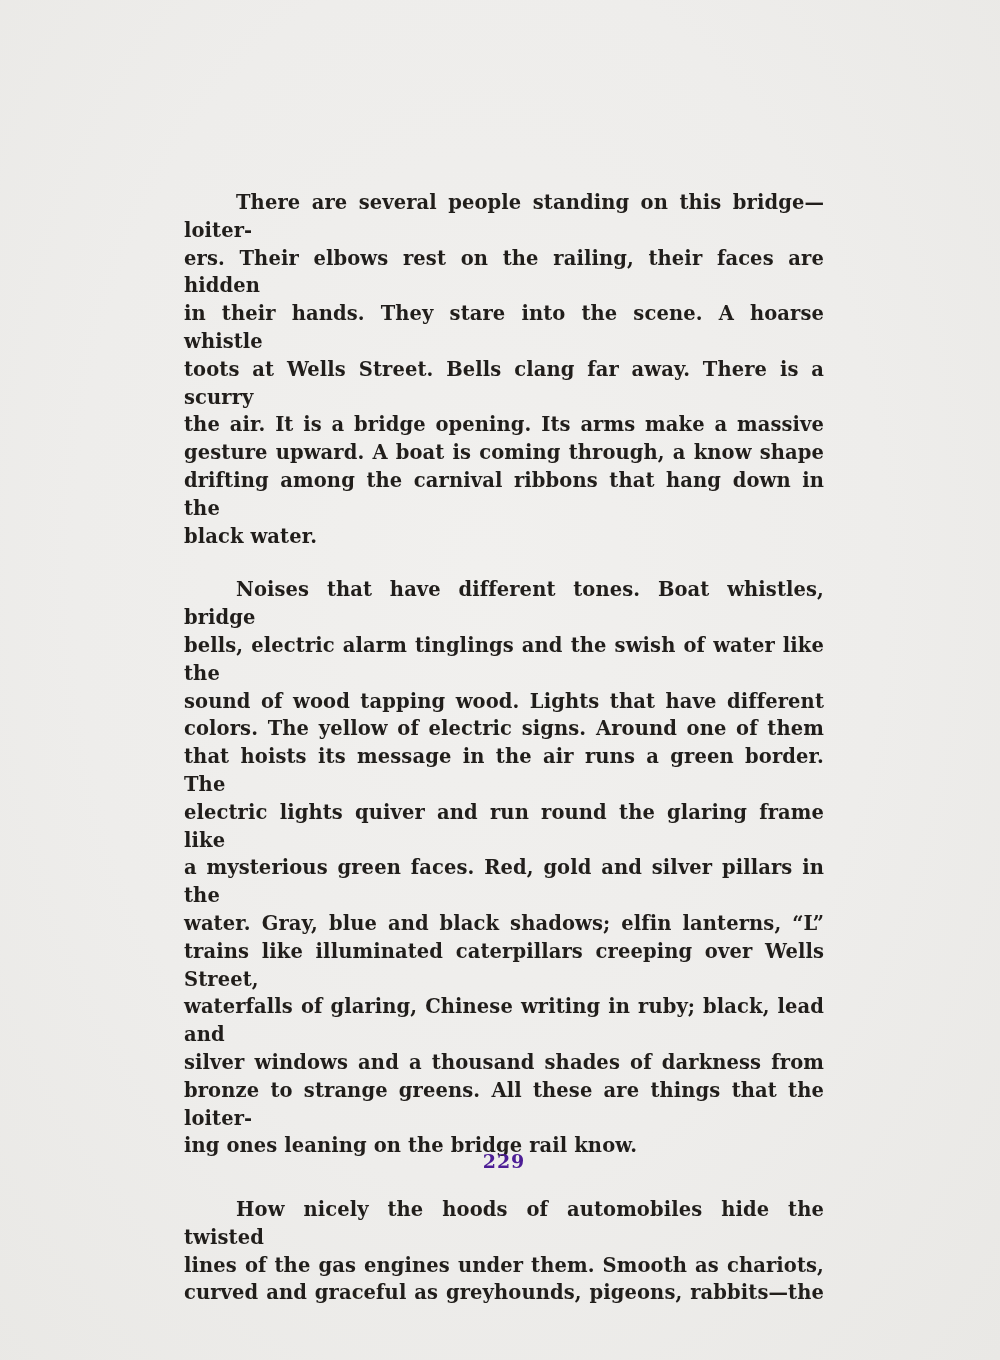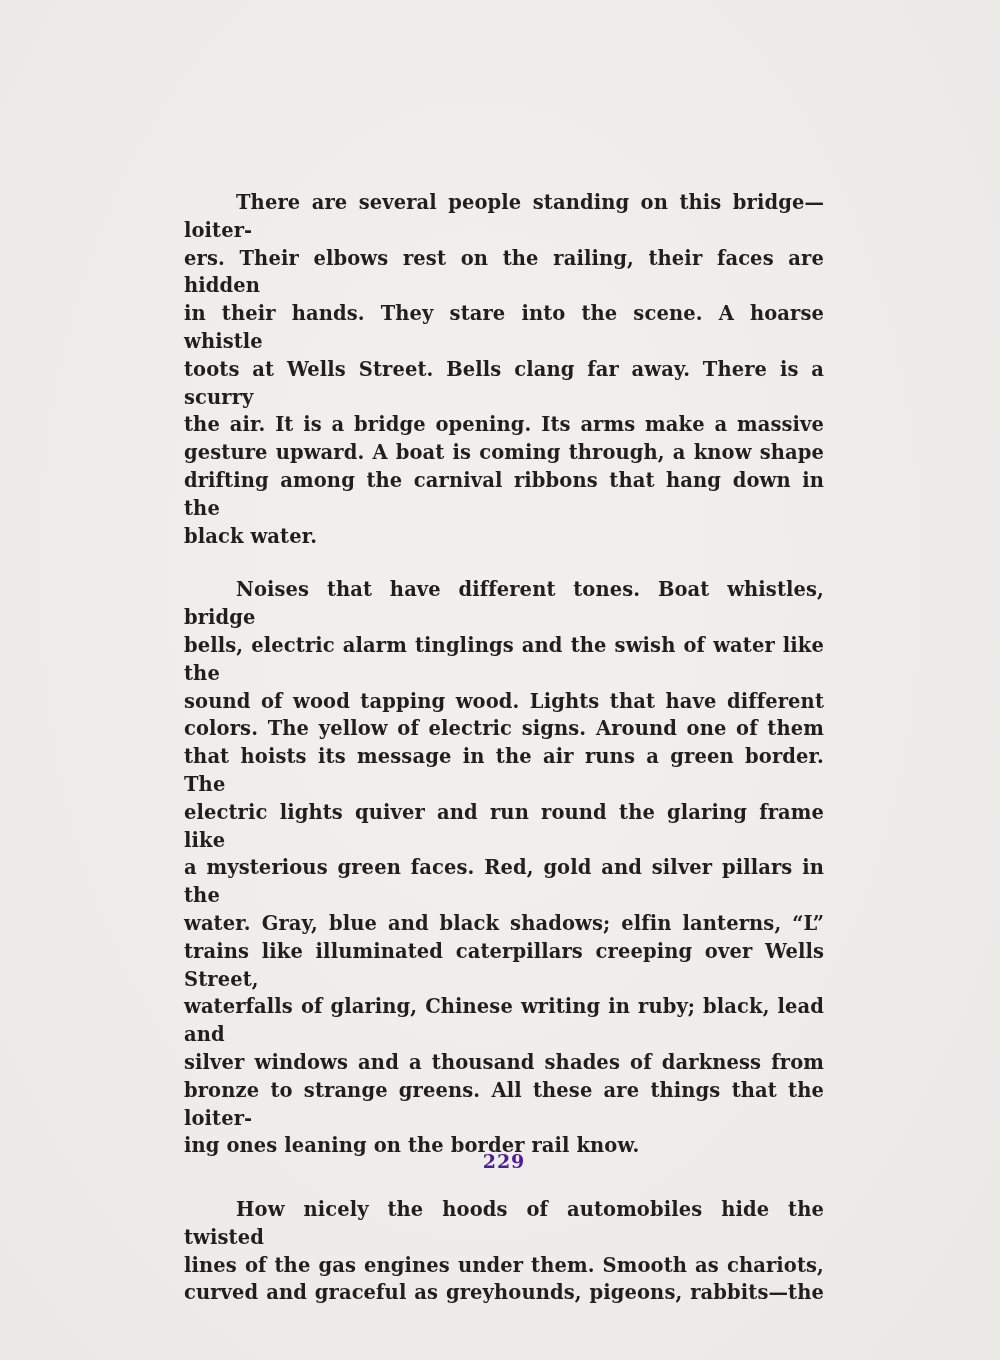--- a/index.html
+++ b/index.html
@@ -76,21 +76,21 @@
         <div class="line just">sound of wood tapping wood. Lights that have different</div>
         <div class="line just">colors. The yellow of electric signs. Around one of them</div>
         <div class="line just">that hoists its message in the air runs a green border. The</div>
         <div class="line just">electric lights quiver and run round the glaring frame like</div>
         <div class="line just">a mysterious green faces. Red, gold and silver pillars in the</div>
         <div class="line just">water. Gray, blue and black shadows; elfin lanterns, “L”</div>
         <div class="line just">trains like illuminated caterpillars creeping over Wells Street,</div>
         <div class="line just">waterfalls of glaring, Chinese writing in ruby; black, lead and</div>
         <div class="line just">silver windows and a thousand shades of darkness from</div>
         <div class="line just">bronze to strange greens. All these are things that the loiter-</div>
-        <div class="line">ing ones leaning on the border rail know.</div>
+        <div class="line">ing ones leaning on the bridge rail know.</div>
       </div>
       <div class="para para-3">
         <div class="line just indent">How nicely the hoods of automobiles hide the twisted</div>
         <div class="line just">lines of the gas engines under them. Smooth as chariots,</div>
         <div class="line just">curved and graceful as greyhounds, pigeons, rabbits—the</div>
       </div>
     </div>
   <div class="page-number">229</div>
 </div>
 

